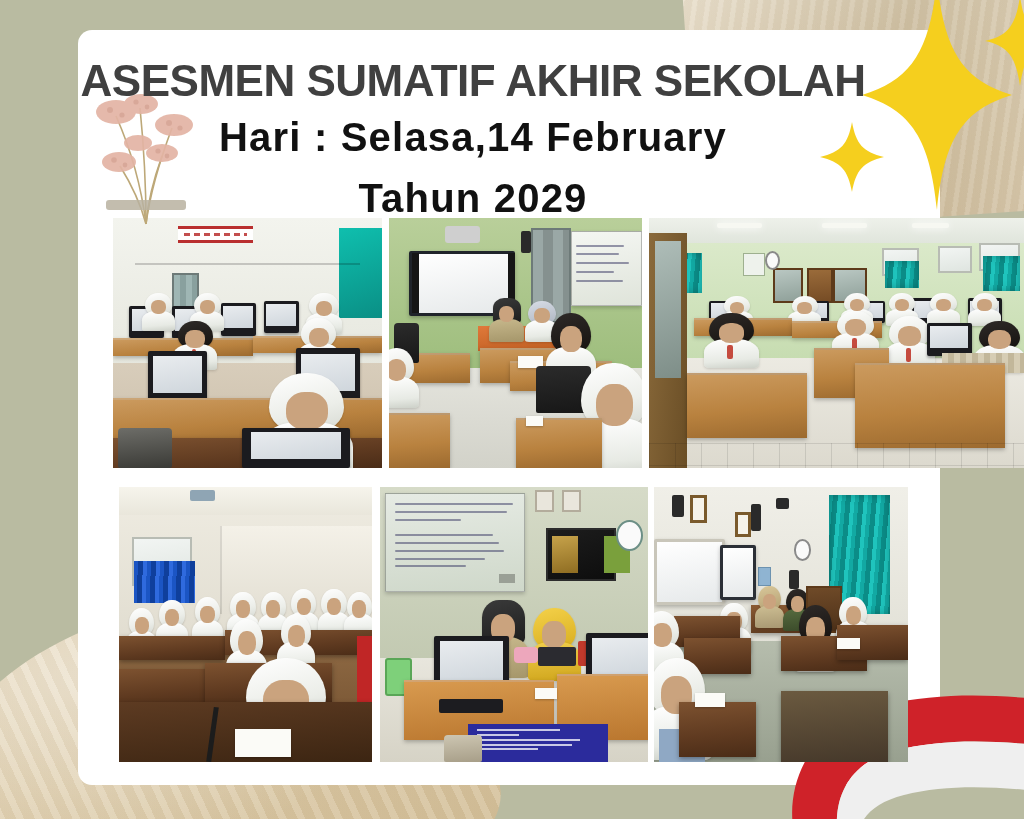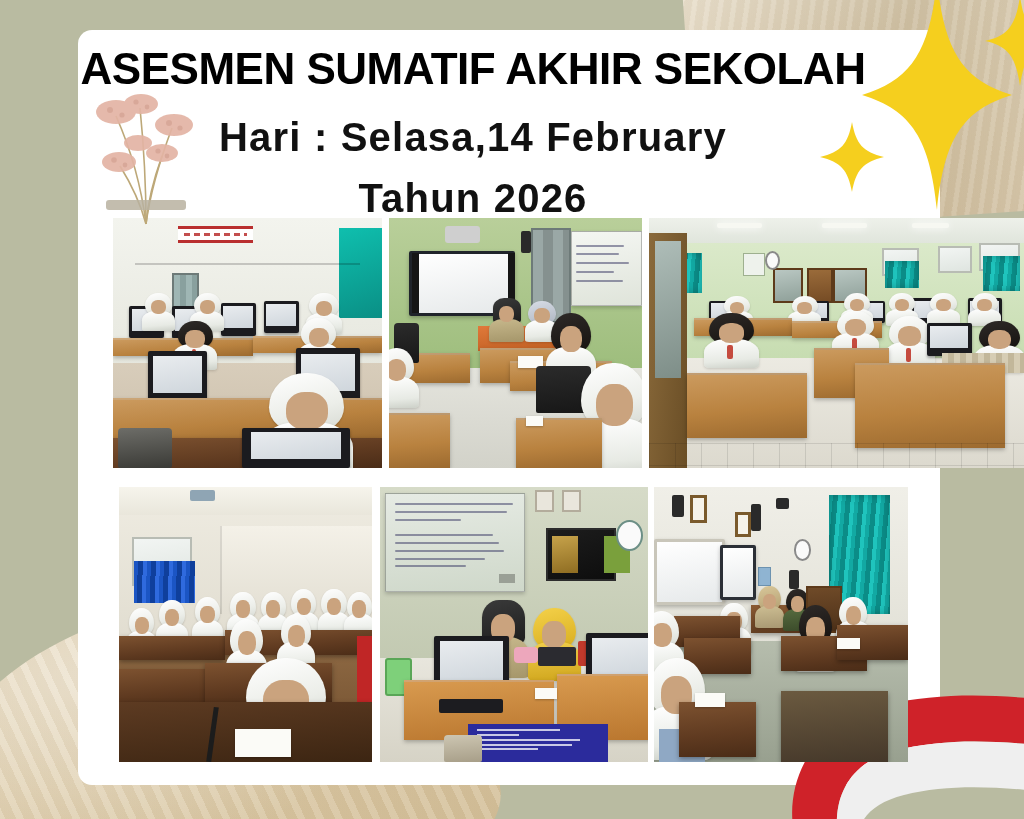--- a/index.html
+++ b/index.html
@@ -66,25 +66,25 @@
 
   
   .headline {
     position: absolute;
     left: 0; top: 0; width: 946px; height: 200px;
     text-align: center;
     z-index: 6;
   }
   .title-main {
     position: absolute;
-    left: 0; top: 44px; width: 100%;
+    left: 0; top: 56px; width: 100%;
     font-size: 44px;
     font-weight: 700;
     letter-spacing: -0.5px;
-    color: #000000;
+    color: #404040;
     white-space: nowrap;
   }
   .title-day {
     position: absolute;
     left: 0; top: 115px; width: 100%;
     font-size: 40px;
     font-weight: 700;
     letter-spacing: 1.2px;
     color: #111111;
     white-space: nowrap;
@@ -318,21 +318,21 @@
         <circle cx="28" cy="78" r="2.8"></circle>
           <circle cx="39" cy="83" r="2.4"></circle>
       </g>
       <rect x="20" y="118" width="80" height="10" rx="3" fill="#b9b2a0" opacity=".85"></rect>
     </svg>
   </div>
 
   <div class="headline">
     <div class="title-main">ASESMEN SUMATIF AKHIR SEKOLAH</div>
     <div class="title-day">Hari : Selasa,14 February</div>
-    <div class="title-year">Tahun  2026</div>
+    <div class="title-year">Tahun  2029</div>
   </div>
 
   <div class="grid">
 
     <div class="photo p1">
       <div class="scene">
         <div class="wall" style="height:60%;background:linear-gradient(180deg,#f3f4ee,#e6e7de);"></div>
         <div class="floor" style="height:42%;background:linear-gradient(180deg,#d8cdbb,#c9bda8);"></div>
         <div class="banner" style="left:24%;top:3%;width:28%;height:7%;"></div>
         <div class="door" style="left:22%;top:22%;width:10%;height:32%;background:repeating-linear-gradient(90deg,#9fb6b4 0 6px,#89a09e 6px 12px);"></div>

